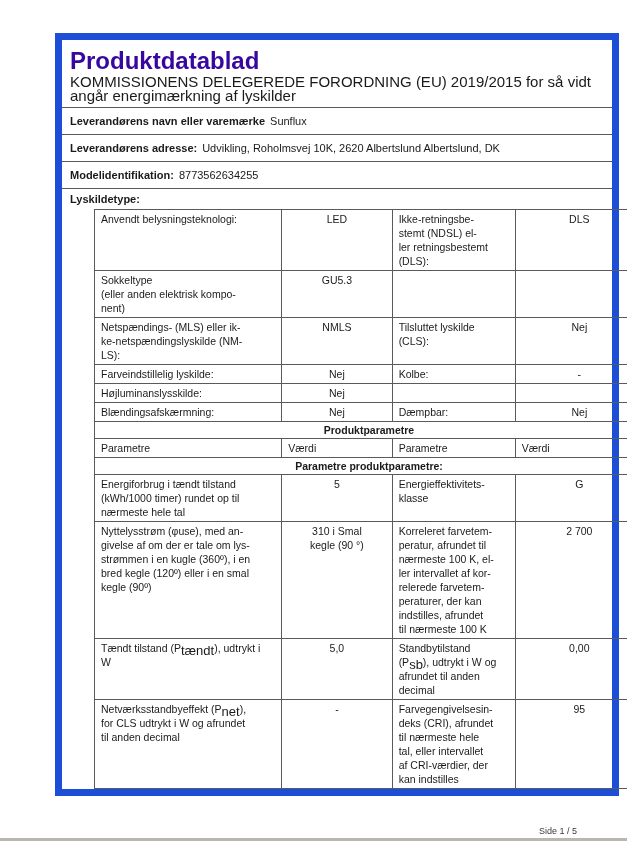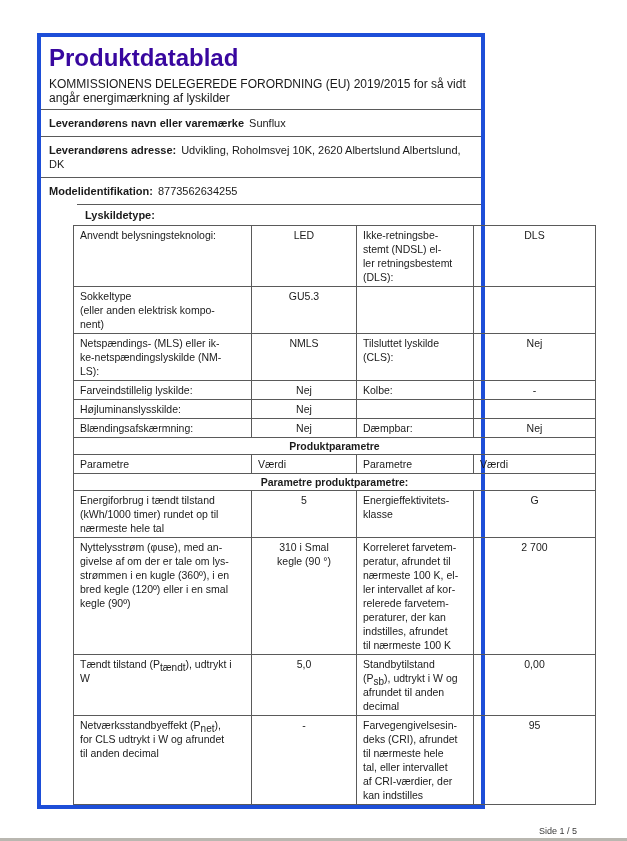--- a/index.html
+++ b/index.html
@@ -6,44 +6,43 @@
   html, body {
     width: 627px; height: 841px;
     background: #ffffff;
     font-family: "Liberation Sans", sans-serif;
     color: #1a1a1a;
     overflow: hidden;
     position: relative;
   }
   .doc-box {
     position: absolute;
-    left: 37px; top: 33px; width: 448px;
-    border: 4px solid #1d4ed8;
+    left: 55px; top: 33px; width: 564px;
+    border: 7px solid #1d4ed8;
     background: #ffffff;
   }
   .title-block { padding: 7px 8px 3px 8px; }
   h1.doc-title {
     font-size: 24px;
     font-weight: bold;
     line-height: 1.15;
     letter-spacing: 0px;
   }
   .regulation {
-    margin-top: 5px;
-    font-size: 12px;
+    font-size: 15px;
     line-height: 14.5px;
     padding-right: 2px;
   }
   .info-row {
     border-top: 1px solid #5a5a5a;
     padding: 6px 8px;
     font-size: 11px;
     line-height: 14px;
   }
-  .info-row.tight { padding: 3px 8px; margin-left: 36px; }
+  .info-row.tight { padding: 3px 8px; }
   .info-row .lbl { font-weight: bold; }
   .info-row .val { margin-left: 5px; }
   table.params {
     width: 100%;
     border-collapse: collapse;
     table-layout: fixed;
     font-size: 10.5px;
     line-height: 14px;
     border-top: 1px solid #5a5a5a;
     margin-left: 32px;
@@ -55,21 +54,21 @@
     white-space: pre-line;
     word-wrap: break-word;
   }
   table.params td.c1, table.params td.c3 { text-align: center; }
   table.params td.head { text-align: left; }
   table.params td.section-cell {
     text-align: center;
     font-weight: bold;
     padding: 1px 4px;
   }
-  table.params sub { font-size: 10px; line-height: 0; }
+  table.params sub { font-size: 13px; line-height: 0; }
   .page-footer {
     position: absolute;
     top: 826px;
     right: 50px;
     font-size: 9px;
     color: #3a3a3a;
   }
   .bottom-bar {
     position: absolute;
     left: 0; bottom: 0;

